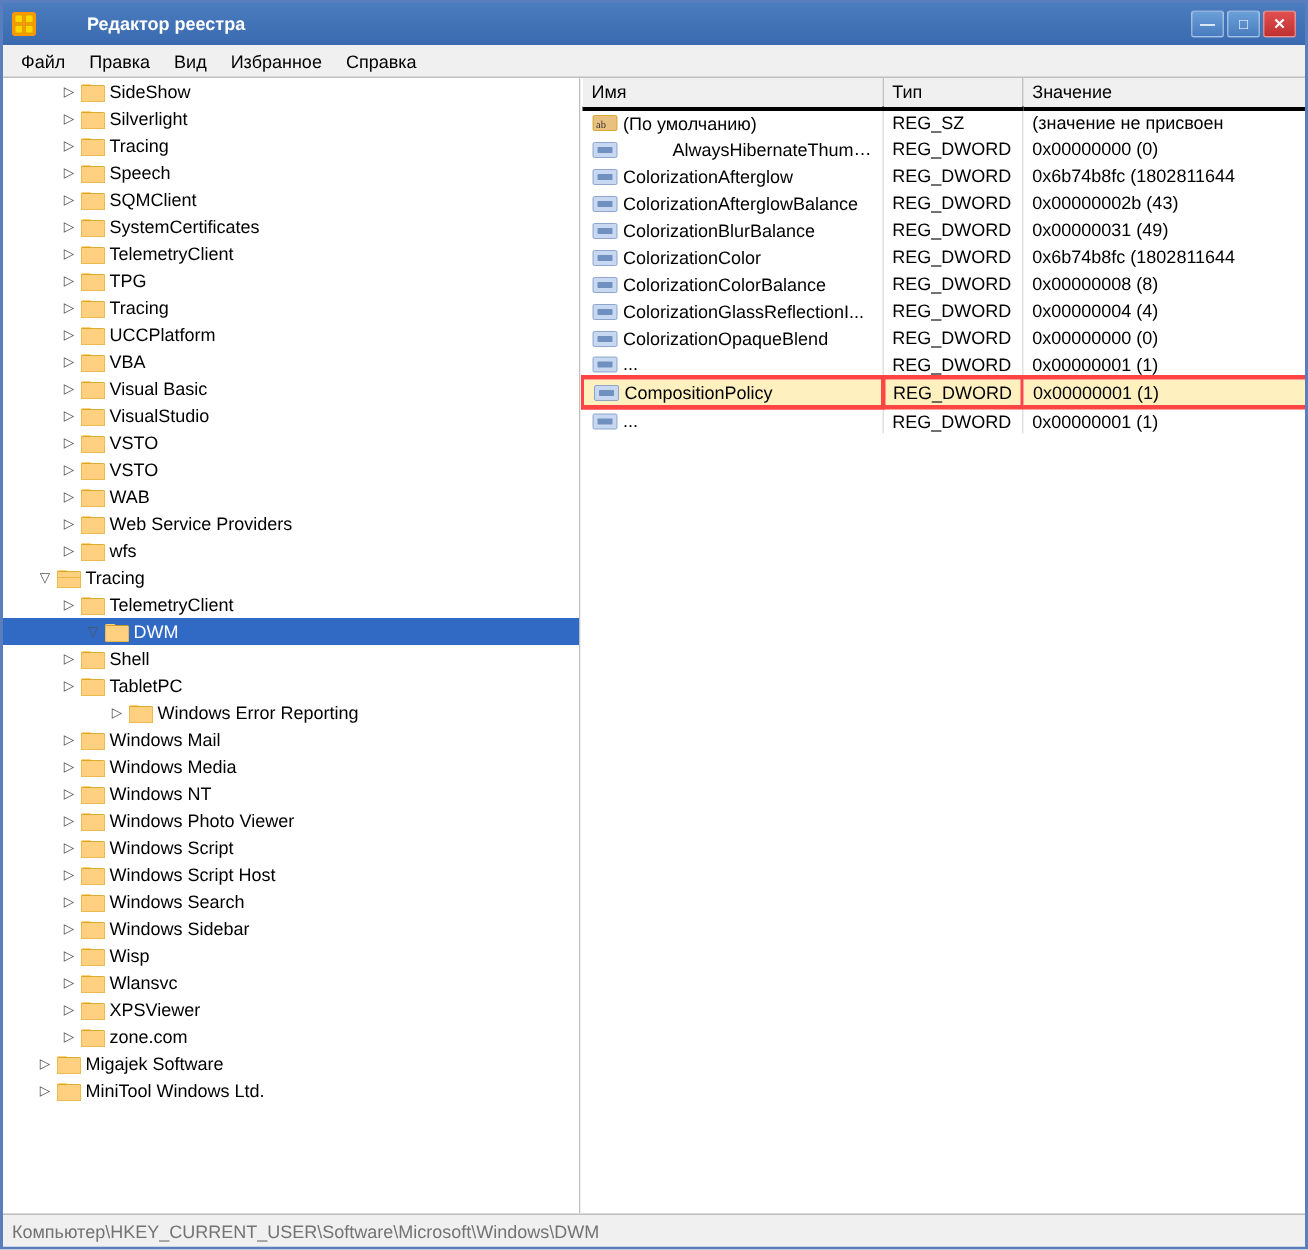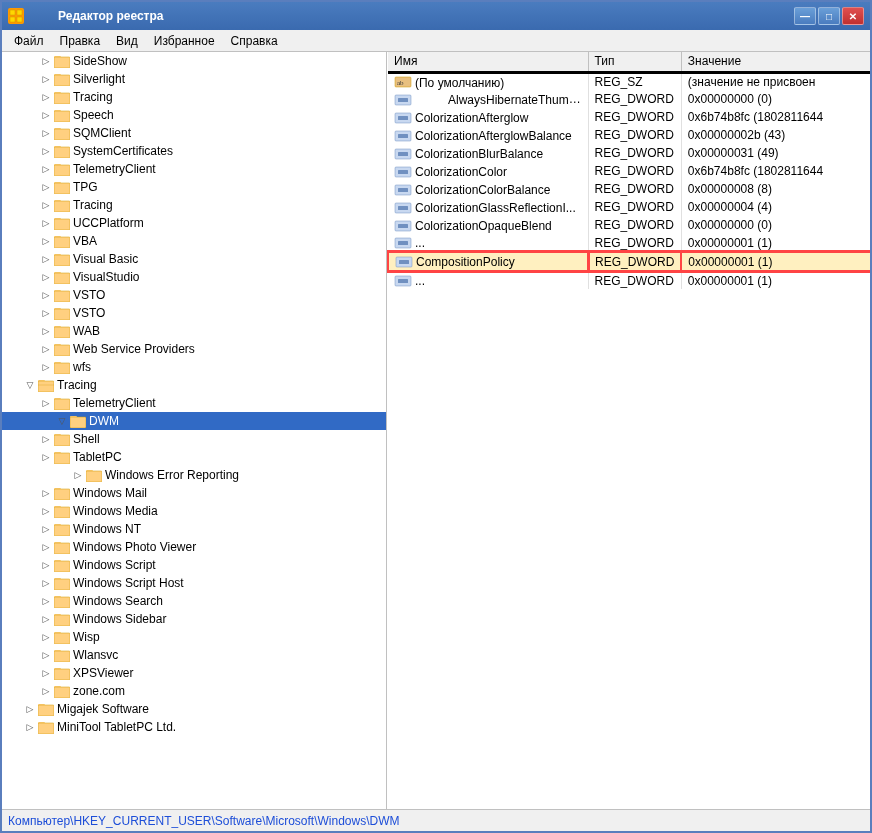--- a/index.html
+++ b/index.html
@@ -233,21 +233,21 @@
     }
 
     .status-bar {
       height: 22px;
       background: #f0f0f0;
       border-top: 1px solid #c0c0c0;
       display: flex;
       align-items: center;
       padding: 0 6px;
       font-size: 12px;
-      color: #1d4ed8;
+      color: #737373;
     }
   </style>
 </head>
 <body>
 
 <div class="window">
 
   <div class="title-bar">
     <div class="title-bar-icon">
       <svg width="14" height="14" viewBox="0 0 14 14">
@@ -707,21 +707,21 @@
 
         <div class="tree-item" style="padding-left: 20px;">
           <span class="expander">▷</span>
           <span class="folder-icon">
             <svg viewBox="0 0 16 14">
                 <rect x="0" y="3" width="16" height="11" rx="1" fill="#ffd080"></rect>
                 <rect x="0" y="2" width="7" height="3" rx="1" fill="#ffd080"></rect>
                 <rect x="0" y="3" width="16" height="11" rx="1" fill="none" stroke="#cc9900" stroke-width="0.5"></rect>
               </svg>
           </span>
-          <span class="item-label">MiniTool TabletPC Ltd.</span>
+          <span class="item-label">MiniTool Windows Ltd.</span>
         </div>
       </div>
     </div>
 
     <div class="right-panel">
       <div class="right-scroll">
         <table class="registry-table">
           <thead>
             <tr>
               <th style="width:220px;">Имя</th>

